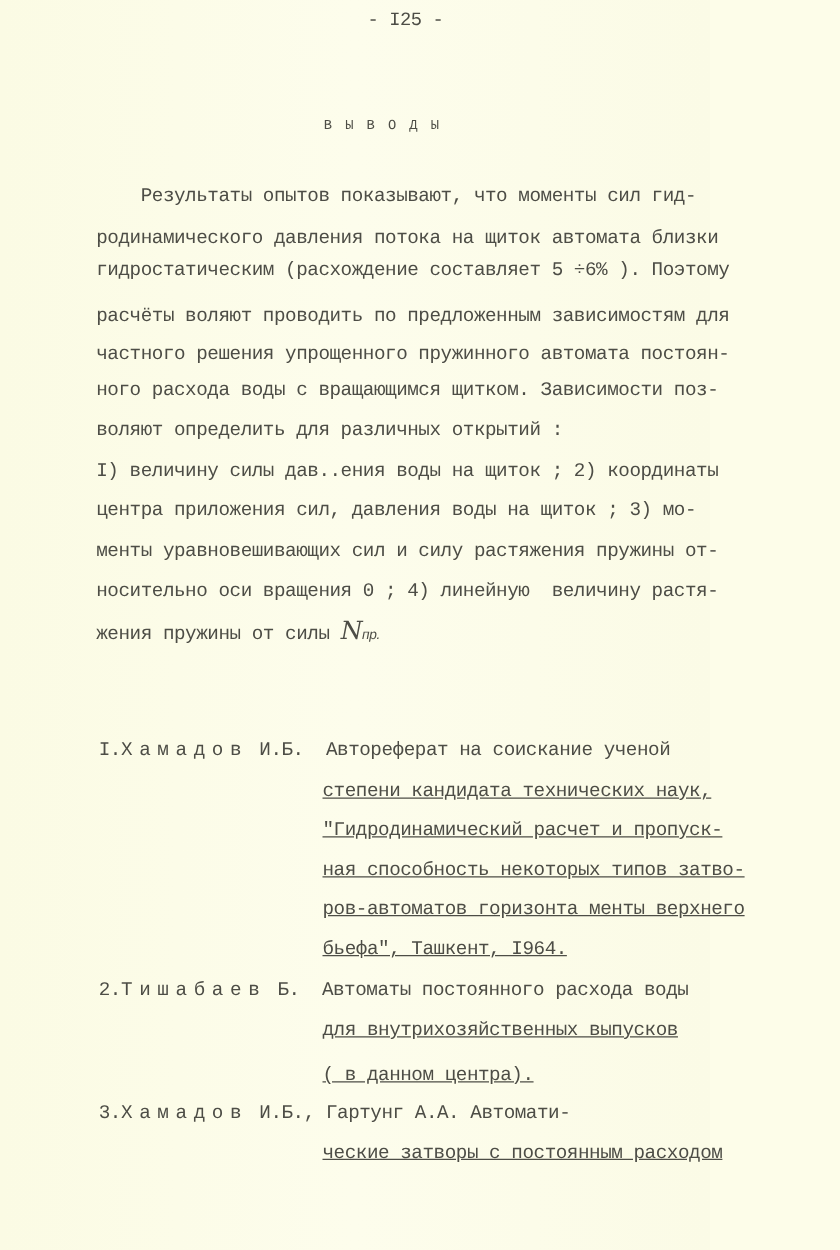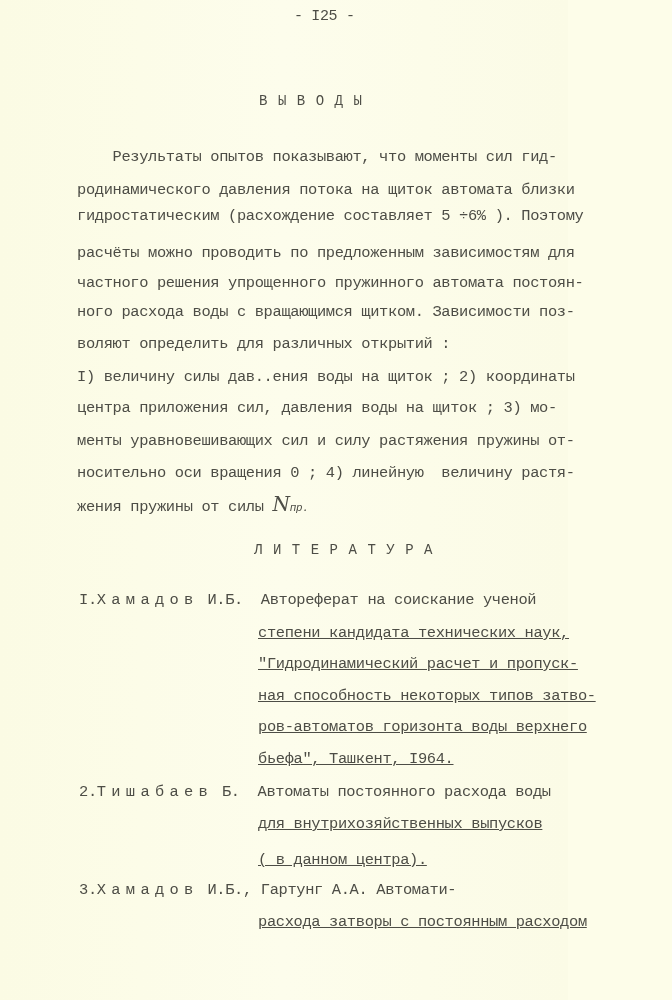--- a/index.html
+++ b/index.html
@@ -30,21 +30,21 @@
     line-height: 20px;
     color: #4d4d46;
   }
   .page-number {
     left: 294px;
     top: 7px;
     font-size: 15px;
   }
   .heading {
     letter-spacing: 10.5px;
-    font-size: 14px;
+    font-size: 11px;
   }
   .heading-conclusions {
     left: 259px;
     top: 91px;
   }
   .heading-literature {
     left: 254px;
     top: 540px;
   }
   .body-line { left: 77px; }
@@ -55,66 +55,65 @@
   .ref-cont { left: 258px; text-decoration: underline; }
   .formula {
     font-family: "DejaVu Serif", serif;
     font-style: italic;
   }
   .formula .n {
     font-size: 20px;
   }
   .formula .sub {
     font-size: 11px;
-    font-family: Liberation Mono, monospace;
+    font-family: Liberation Sans, sans-serif;
     font-style: italic;
   }
 </style>
 </head>
 <body>
 
 <div class="page">
 
   <div class="line page-number">- I25 -</div>
 
   <div class="line heading heading-conclusions">ВЫВОДЫ</div>
 
   <div>
     <div class="line body-line" style="top:147px">    Результаты опытов показывают, что моменты сил гид-</div>
     <div class="line body-line" style="top:180px">родинамического давления потока на щиток автомата близки</div>
     <div class="line body-line" style="top:206px">гидростатическим (расхождение составляет 5 ÷6% ). Поэтому</div>
-    <div class="line body-line" style="top:243px">расчёты можно проводить по предложенным зависимостям для</div>
+    <div class="line body-line" style="top:243px">расчёты воляют проводить по предложенным зависимостям для</div>
     <div class="line body-line" style="top:273px">частного решения упрощенного пружинного автомата постоян-</div>
     <div class="line body-line" style="top:302px">ного расхода воды с вращающимся щитком. Зависимости поз-</div>
     <div class="line body-line" style="top:334px">воляют определить для различных открытий :</div>
     <div class="line body-line" style="top:367px">I) величину силы дав..ения воды на щиток ; 2) координаты</div>
     <div class="line body-line" style="top:398px">центра приложения сил, давления воды на щиток ; 3) мо-</div>
     <div class="line body-line" style="top:431px">менты уравновешивающих сил и силу растяжения пружины от-</div>
     <div class="line body-line" style="top:463px">носительно оси вращения 0 ; 4) линейную  величину растя-</div>
     <div class="line body-line" style="top:494px"><span>жения пружины от силы </span><span class="formula"><span class="n">N</span><span class="sub">пр.</span></span></div>
   </div>
 
-  <div class="line heading heading-literature">ЛИТЕРАТУРА</div>
 
   <div>
 
     <div>
       <div class="line ref-num" style="top:590px"><span>I.</span><span class="ref-author">Хамадов</span> <span>И.Б.  Автореферат на соискание ученой</span></div>
       <div class="line ref-cont" style="top:623px">степени кандидата технических наук,</div>
       <div class="line ref-cont" style="top:654px">"Гидродинамический расчет и пропуск-</div>
       <div class="line ref-cont" style="top:686px">ная способность некоторых типов затво-</div>
-      <div class="line ref-cont" style="top:717px">ров-автоматов горизонта воды верхнего</div>
+      <div class="line ref-cont" style="top:717px">ров-автоматов горизонта менты верхнего</div>
       <div class="line ref-cont" style="top:749px">бьефа", Ташкент, I964.</div>
     </div>
 
     <div>
       <div class="line ref-num" style="top:782px"><span>2.</span><span class="ref-author">Тишабаев</span> <span>Б.  Автоматы постоянного расхода воды</span></div>
       <div class="line ref-cont" style="top:814px">для внутрихозяйственных выпусков</div>
       <div class="line ref-cont" style="top:850px">( в данном центра).</div>
     </div>
 
     <div>
       <div class="line ref-num" style="top:880px"><span>3.</span><span class="ref-author">Хамадов</span> <span>И.Б., Гартунг А.А. Автомати-</span></div>
-      <div class="line ref-cont" style="top:912px">расхода затворы с постоянным расходом</div>
+      <div class="line ref-cont" style="top:912px">ческие затворы с постоянным расходом</div>
     </div>
   </div>
 
 </div>
 
 </body></html>

